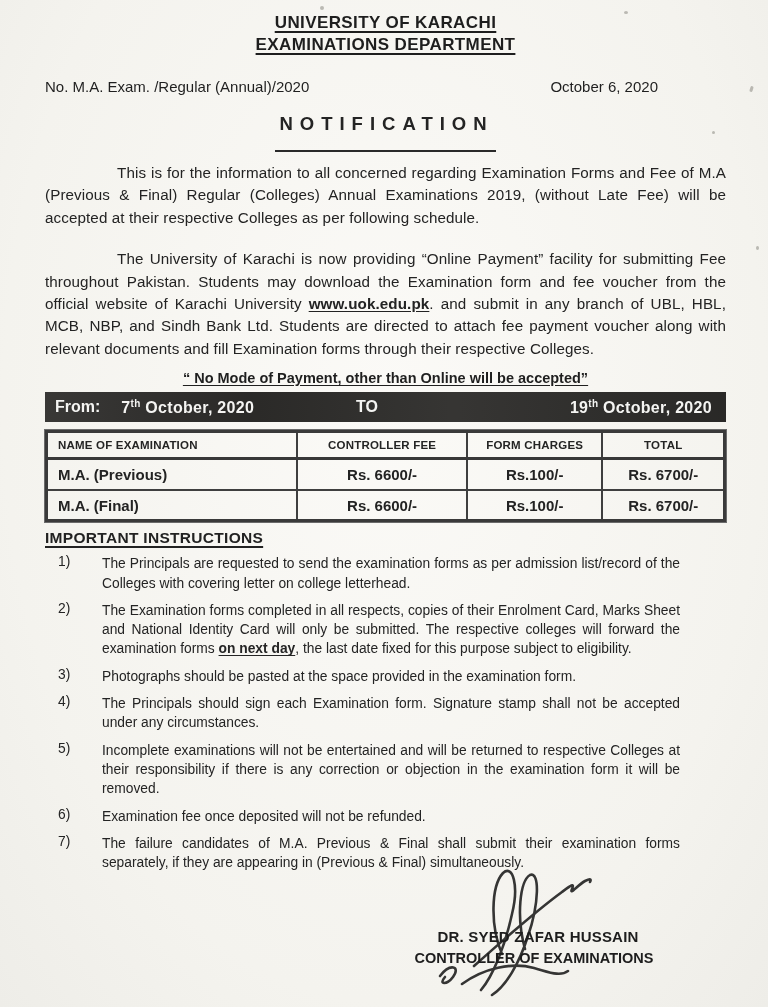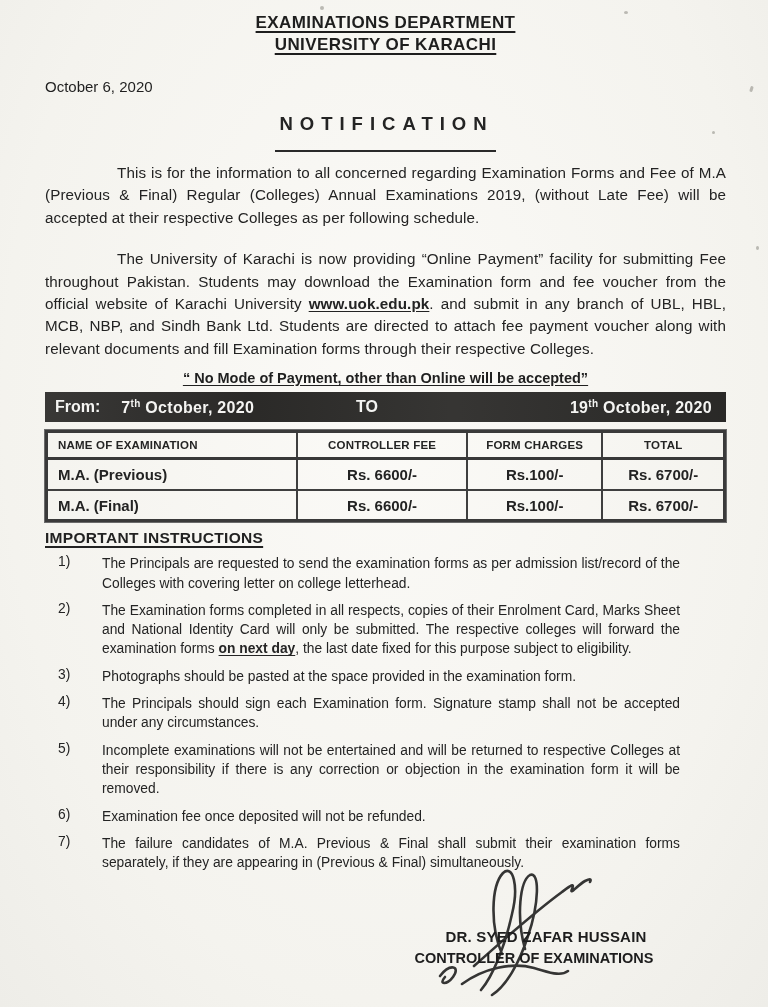--- a/index.html
+++ b/index.html
@@ -107,21 +107,21 @@
   .instr-num {
     flex:0 0 44px; font-size:13.8px; color:#242424; padding-top:0;
   }
   .instr-text {
     flex:1; font-size:13.8px; line-height:19.3px; color:#242424; text-align:justify;
   }
   
   .sign-block { position:absolute; left:388px; top:858px; width:292px; height:149px; }
   .sig-svg { position:absolute; left:36px; top:-2px; }
   .sign-name {
-    position:absolute; top:70px; left:12px; width:100%;
+    position:absolute; top:70px; left:4px; width:100%;
     text-align:center; font-size:15px; font-weight:700; color:#1d1d1d; letter-spacing:.2px;
   }
   .sign-title {
     position:absolute; top:92px; left:0; width:100%;
     text-align:center; font-size:14.5px; font-weight:700; color:#1d1d1d;
   }
   
   .copies-line {
     position:absolute; left:28px; top:1013px;
     font-size:18px; font-weight:700; color:#1e1e1e;
@@ -129,25 +129,26 @@
   .copies-line .u { text-decoration:underline; text-underline-offset:2px; }
   
   .speck { position:absolute; background:#8a8881; border-radius:50%; opacity:.55; }
 </style>
 </head>
 <body>
 
 <div class="page">
 
   <div class="doc-header">
+    <div class="doc-title">UNIVERSITY OF KARACHI</div>
     <div class="doc-title">EXAMINATIONS DEPARTMENT</div>
-    <div class="doc-title">UNIVERSITY OF KARACHI</div>
   </div>
 
   <div class="ref-row">
+    <span>No. M.A. Exam. /Regular (Annual)/2020</span>
     <span class="ref-date">October 6, 2020</span>
   </div>
 
   <div class="notif-wrap">
     <span class="notif-heading">NOTIFICATION</span>
   </div>
 
   <p class="para para1"><span>This is for the information to all concerned regarding Examination Forms and Fee of M.A (Previous &amp; Final) Regular (Colleges) Annual Examinations 2019, (without Late Fee) will be accepted at their respective Colleges as per following schedule.</span></p>
   <p class="para para2"><span>The University of Karachi is now providing “Online Payment” facility for submitting Fee throughout Pakistan. Students may download the Examination form and fee voucher from the official website of Karachi University </span><span style="font-weight: 700; text-decoration: underline; text-underline-offset: 2px;">www.uok.edu.pk</span><span>. and submit in any branch of UBL, HBL, MCB, NBP, and Sindh Bank Ltd. Students are directed to attach fee payment voucher along with relevant documents and fill Examination forms through their respective Colleges.</span></p>
 

